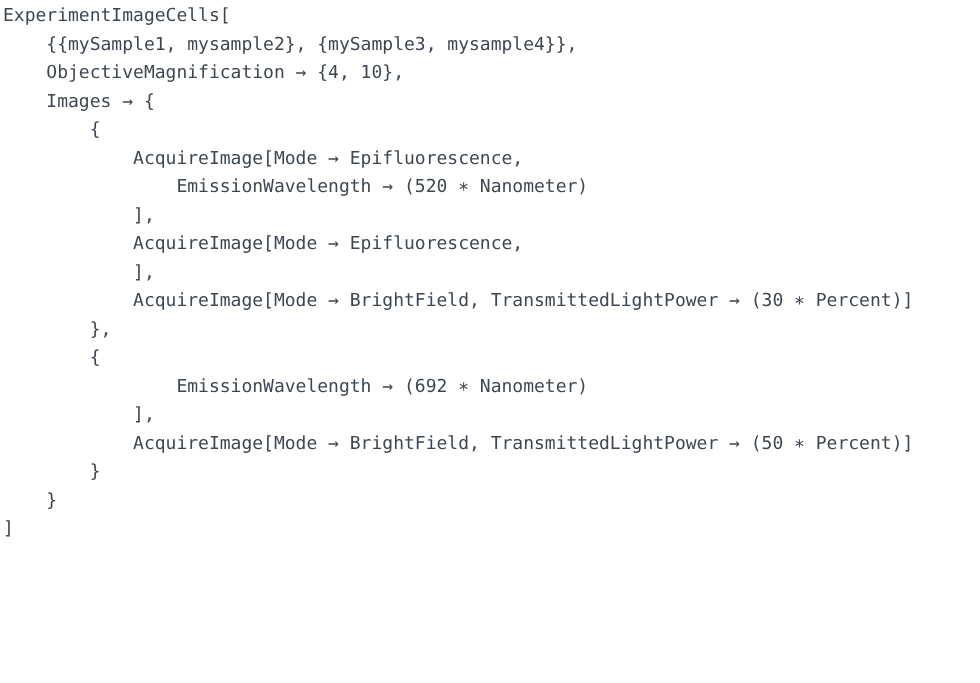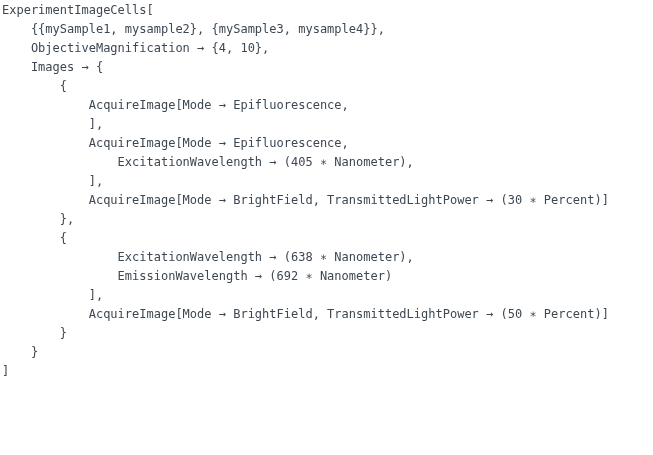--- a/index.html
+++ b/index.html
@@ -31,27 +31,26 @@
 </head>
 <body>
 
 <div class="code-block">
   <div class="code-line">ExperimentImageCells[</div>
   <div class="code-line">    {{mySample1, mysample2}, {mySample3, mysample4}},</div>
   <div class="code-line">    ObjectiveMagnification → {4, 10},</div>
   <div class="code-line">    Images → {</div>
   <div class="code-line">        {</div>
   <div class="code-line">            AcquireImage[Mode → Epifluorescence,</div>
+  <div class="code-line">                EmissionWavelength → (520 ∗ Nanometer)</div>
   <div class="code-line">            ],</div>
   <div class="code-line">            AcquireImage[Mode → Epifluorescence,</div>
-  <div class="code-line">                ExcitationWavelength → (405 ∗ Nanometer),</div>
   <div class="code-line">            ],</div>
   <div class="code-line">            AcquireImage[Mode → BrightField, TransmittedLightPower → (30 ∗ Percent)]</div>
   <div class="code-line">        },</div>
   <div class="code-line">        {</div>
-  <div class="code-line">                ExcitationWavelength → (638 ∗ Nanometer),</div>
   <div class="code-line">                EmissionWavelength → (692 ∗ Nanometer)</div>
   <div class="code-line">            ],</div>
   <div class="code-line">            AcquireImage[Mode → BrightField, TransmittedLightPower → (50 ∗ Percent)]</div>
   <div class="code-line">        }</div>
   <div class="code-line">    }</div>
   <div class="code-line">]</div>
 </div>
 
 </body></html>

